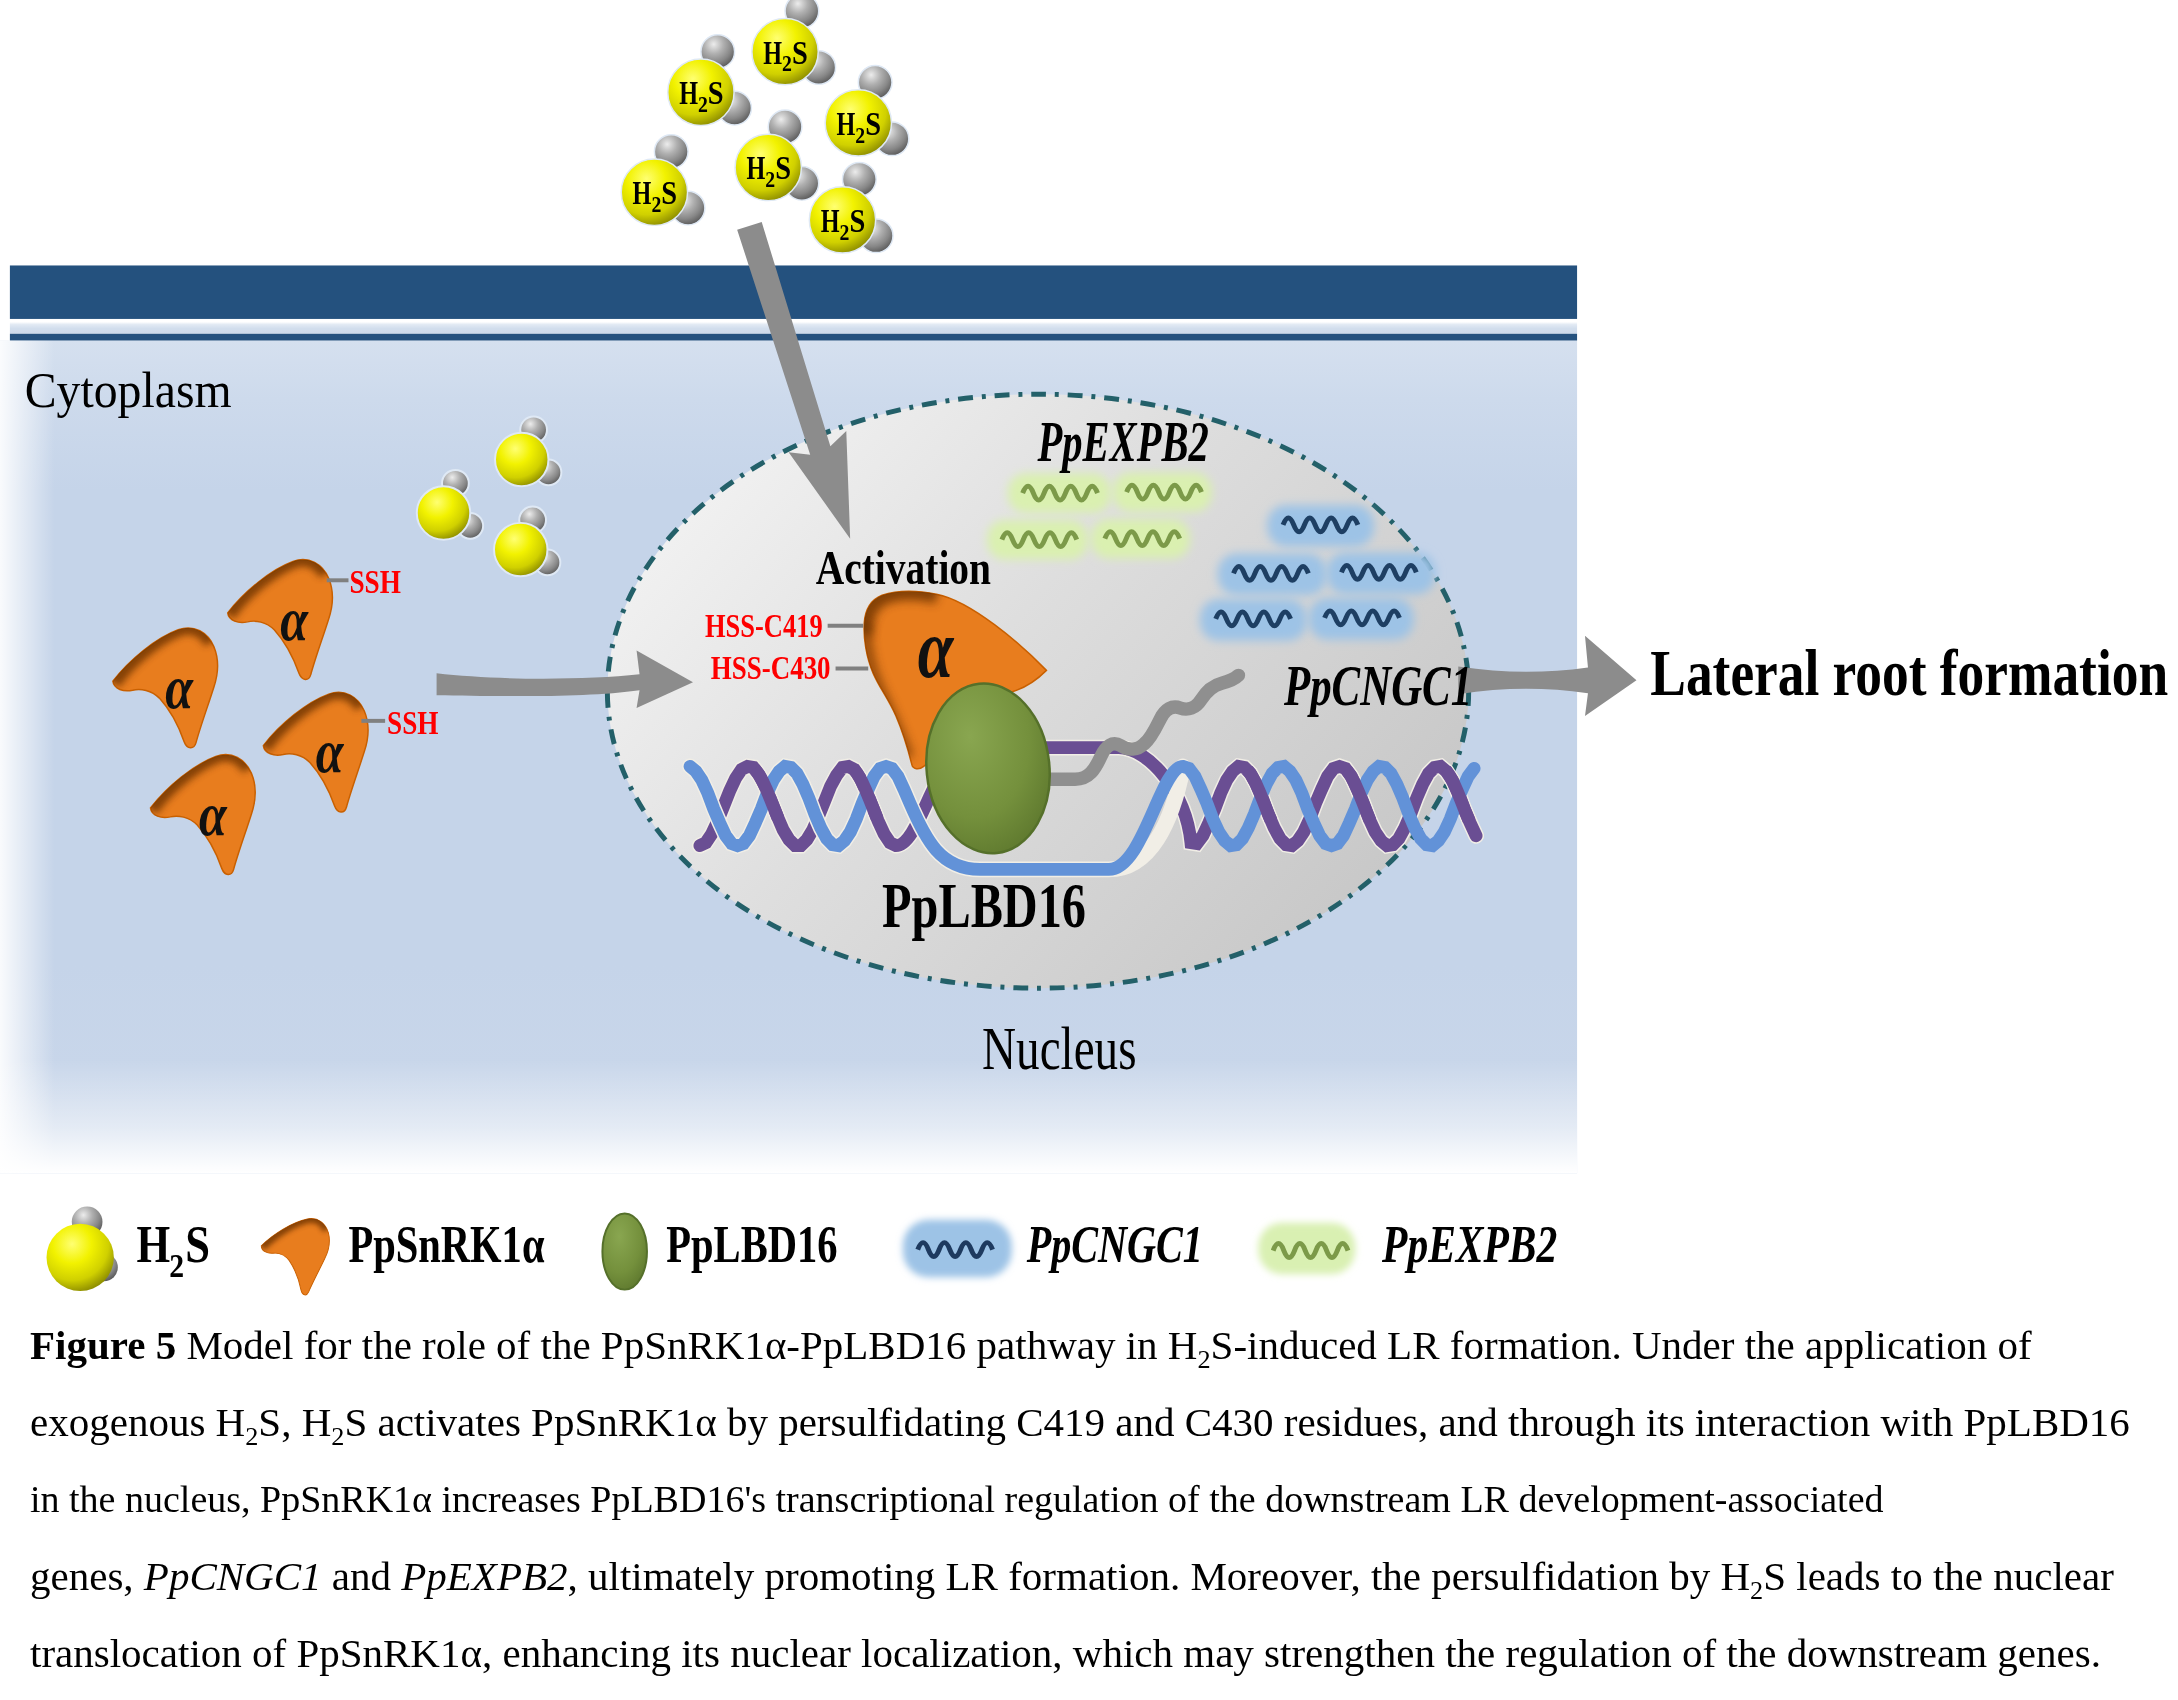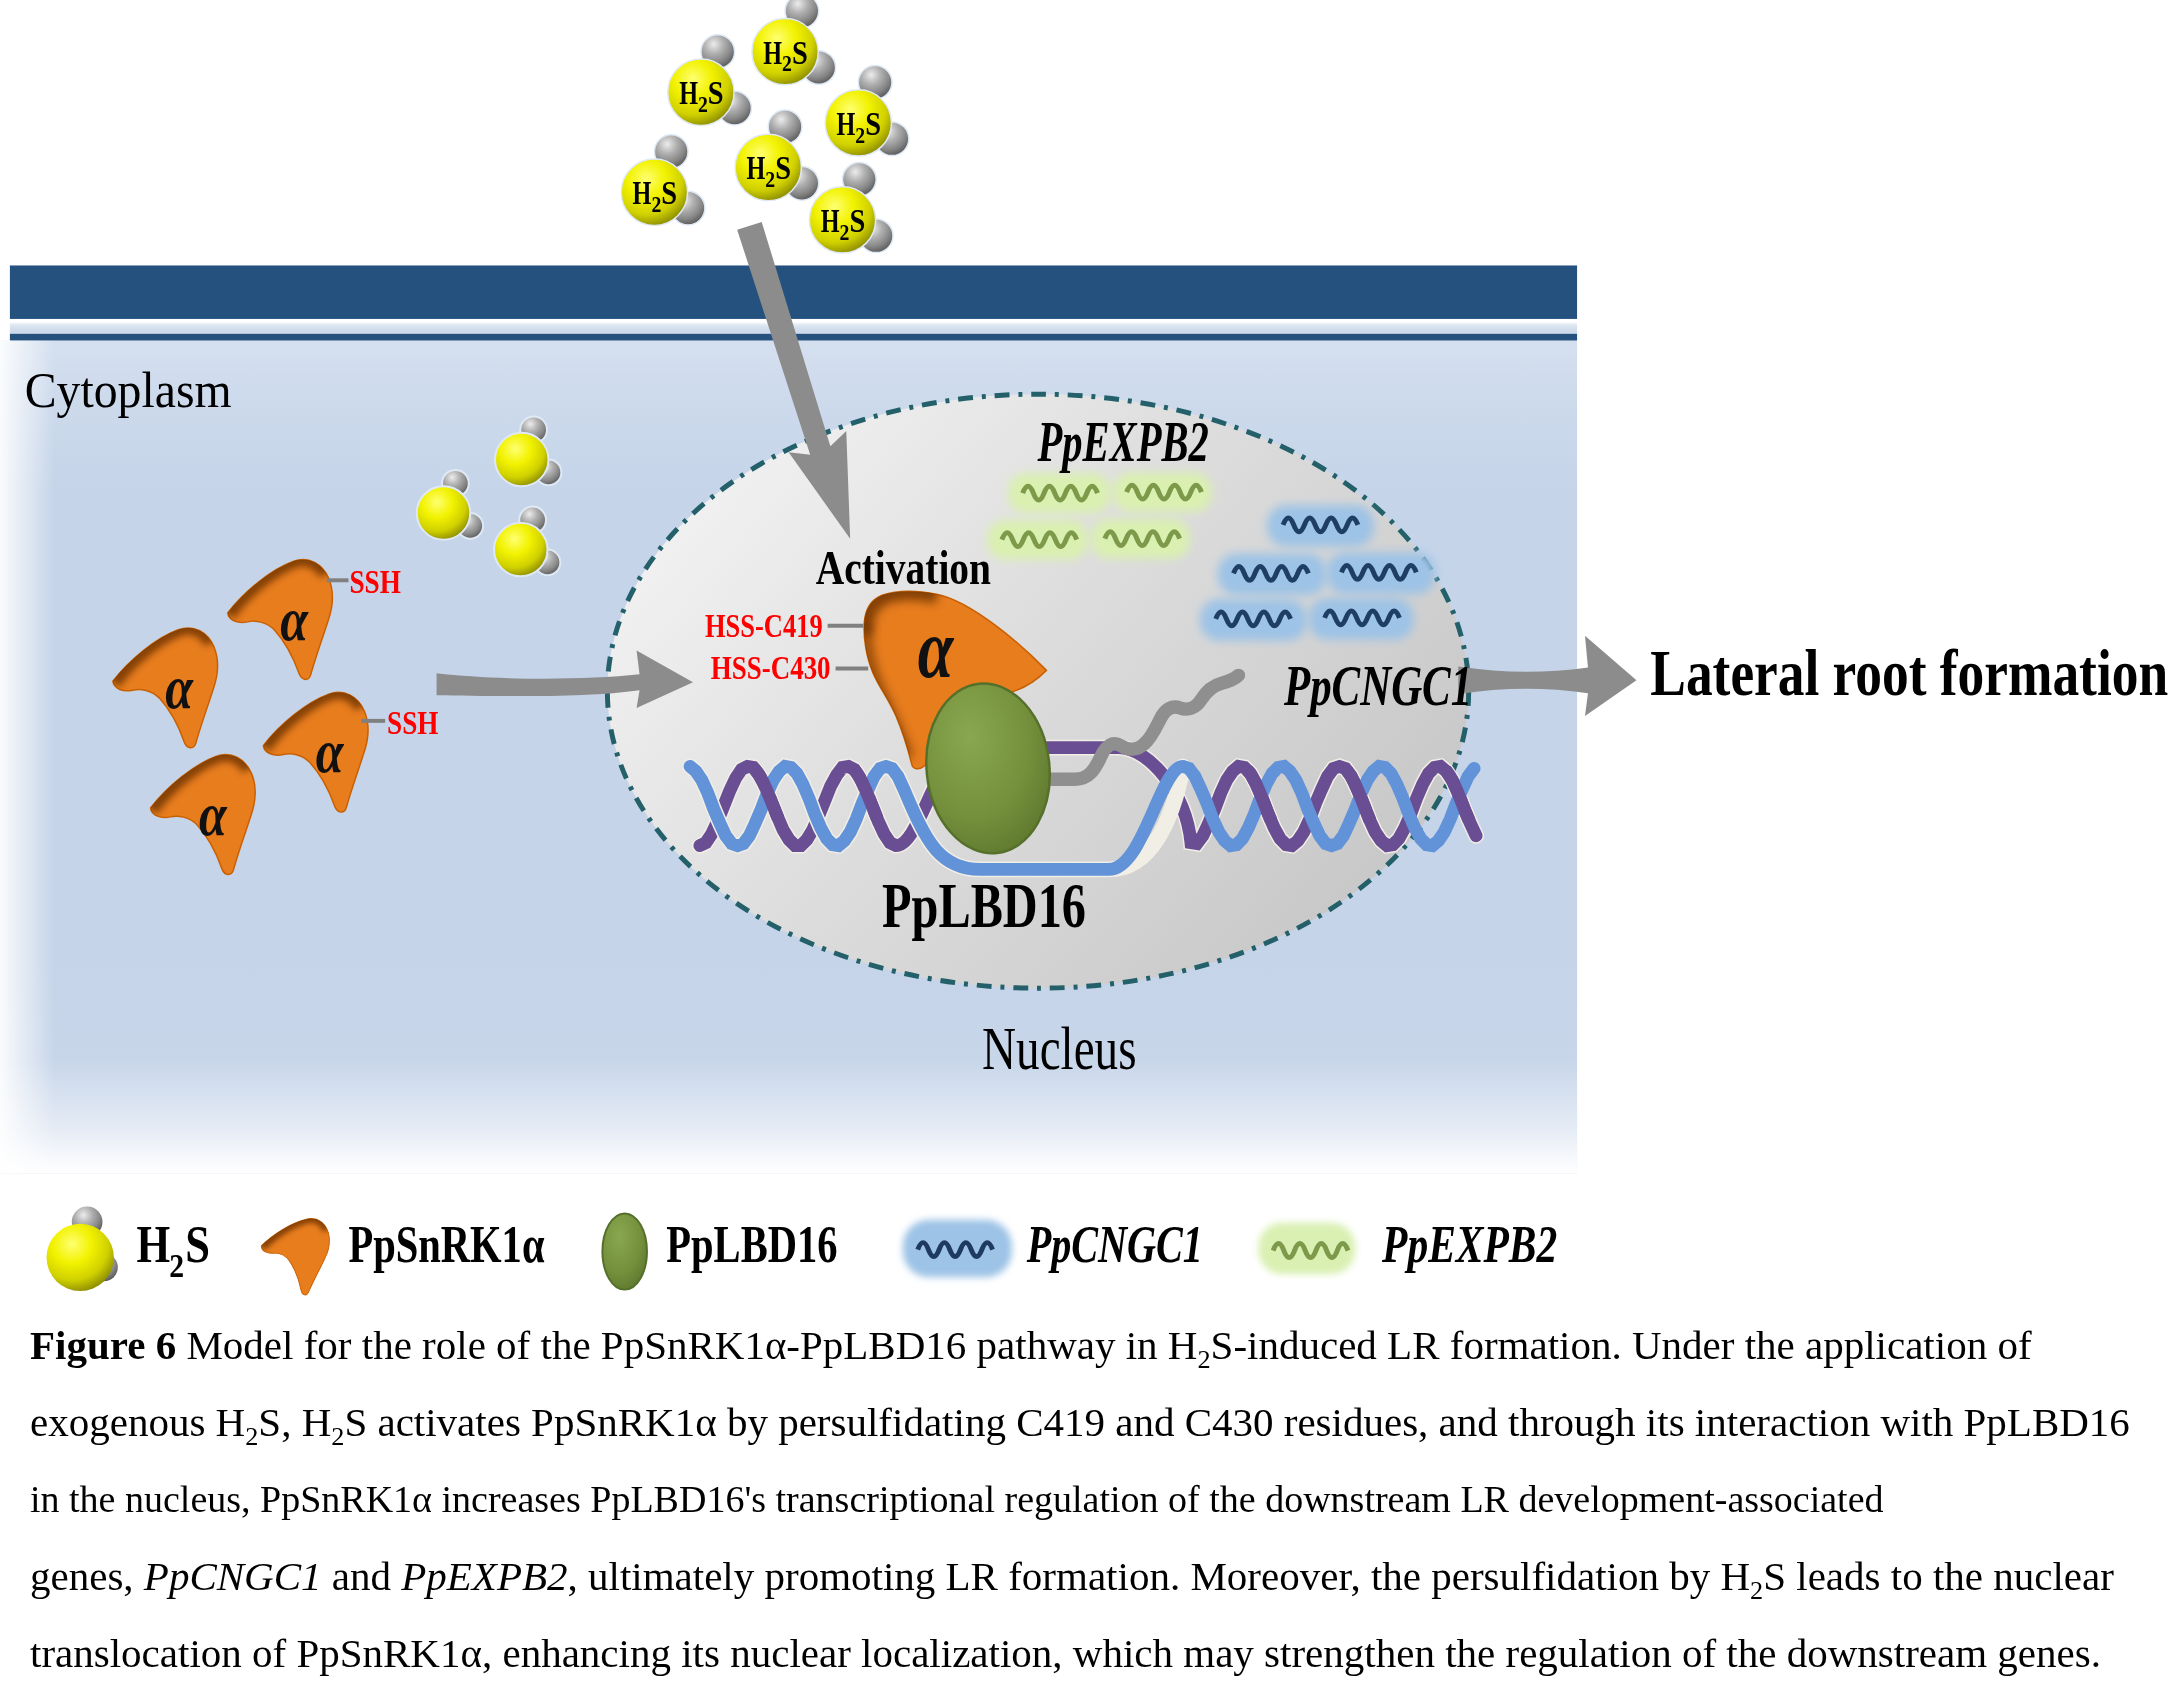--- a/index.html
+++ b/index.html
@@ -248,19 +248,19 @@
   <use href="#alphaU" transform="translate(263,1229) scale(0.64) translate(-230,-566) rotate(8 283 626)"></use>
   <ellipse cx="631" cy="1264" rx="22.5" ry="38.5" fill="url(#ggreen)" stroke="#55702a" stroke-width="2"></ellipse>
   <rect x="912" y="1232" width="110" height="58" rx="26" fill="#9dc3e6" filter="url(#blur4)"></rect>
   <use href="#wave" x="927" y="1262" stroke="#1e3a5f" stroke-width="5"></use>
   <rect x="1271" y="1235" width="98" height="52" rx="24" fill="#d9f0b2" filter="url(#blur4)"></rect>
   <use href="#wave" x="1286" y="1263" stroke="#7c9a49" stroke-width="5"></use>
 </g>
 </svg>
 
 <div id="cap">
-<div class="ln"><b>Figure 6</b> Model for the role of the PpSnRK1α-PpLBD16 pathway in H<sub>2</sub>S-induced LR formation. Under the application of</div>
+<div class="ln"><b>Figure 5</b> Model for the role of the PpSnRK1α-PpLBD16 pathway in H<sub>2</sub>S-induced LR formation. Under the application of</div>
 <div class="ln">exogenous H<sub>2</sub>S, H<sub>2</sub>S activates PpSnRK1α by persulfidating C419 and C430 residues, and through its interaction with PpLBD16</div>
 <div class="ln" style="font-size:38px">in the nucleus, PpSnRK1α increases PpLBD16's transcriptional regulation of the downstream LR development-associated</div>
 <div class="ln">genes, <i>PpCNGC1</i> and <i>PpEXPB2</i>, ultimately promoting LR formation. Moreover, the persulfidation by H<sub>2</sub>S leads to the nuclear</div>
 <div class="ln">translocation of PpSnRK1α, enhancing its nuclear localization, which may strengthen the regulation of the downstream genes.</div>
 </div>
 
 
 </body></html>

